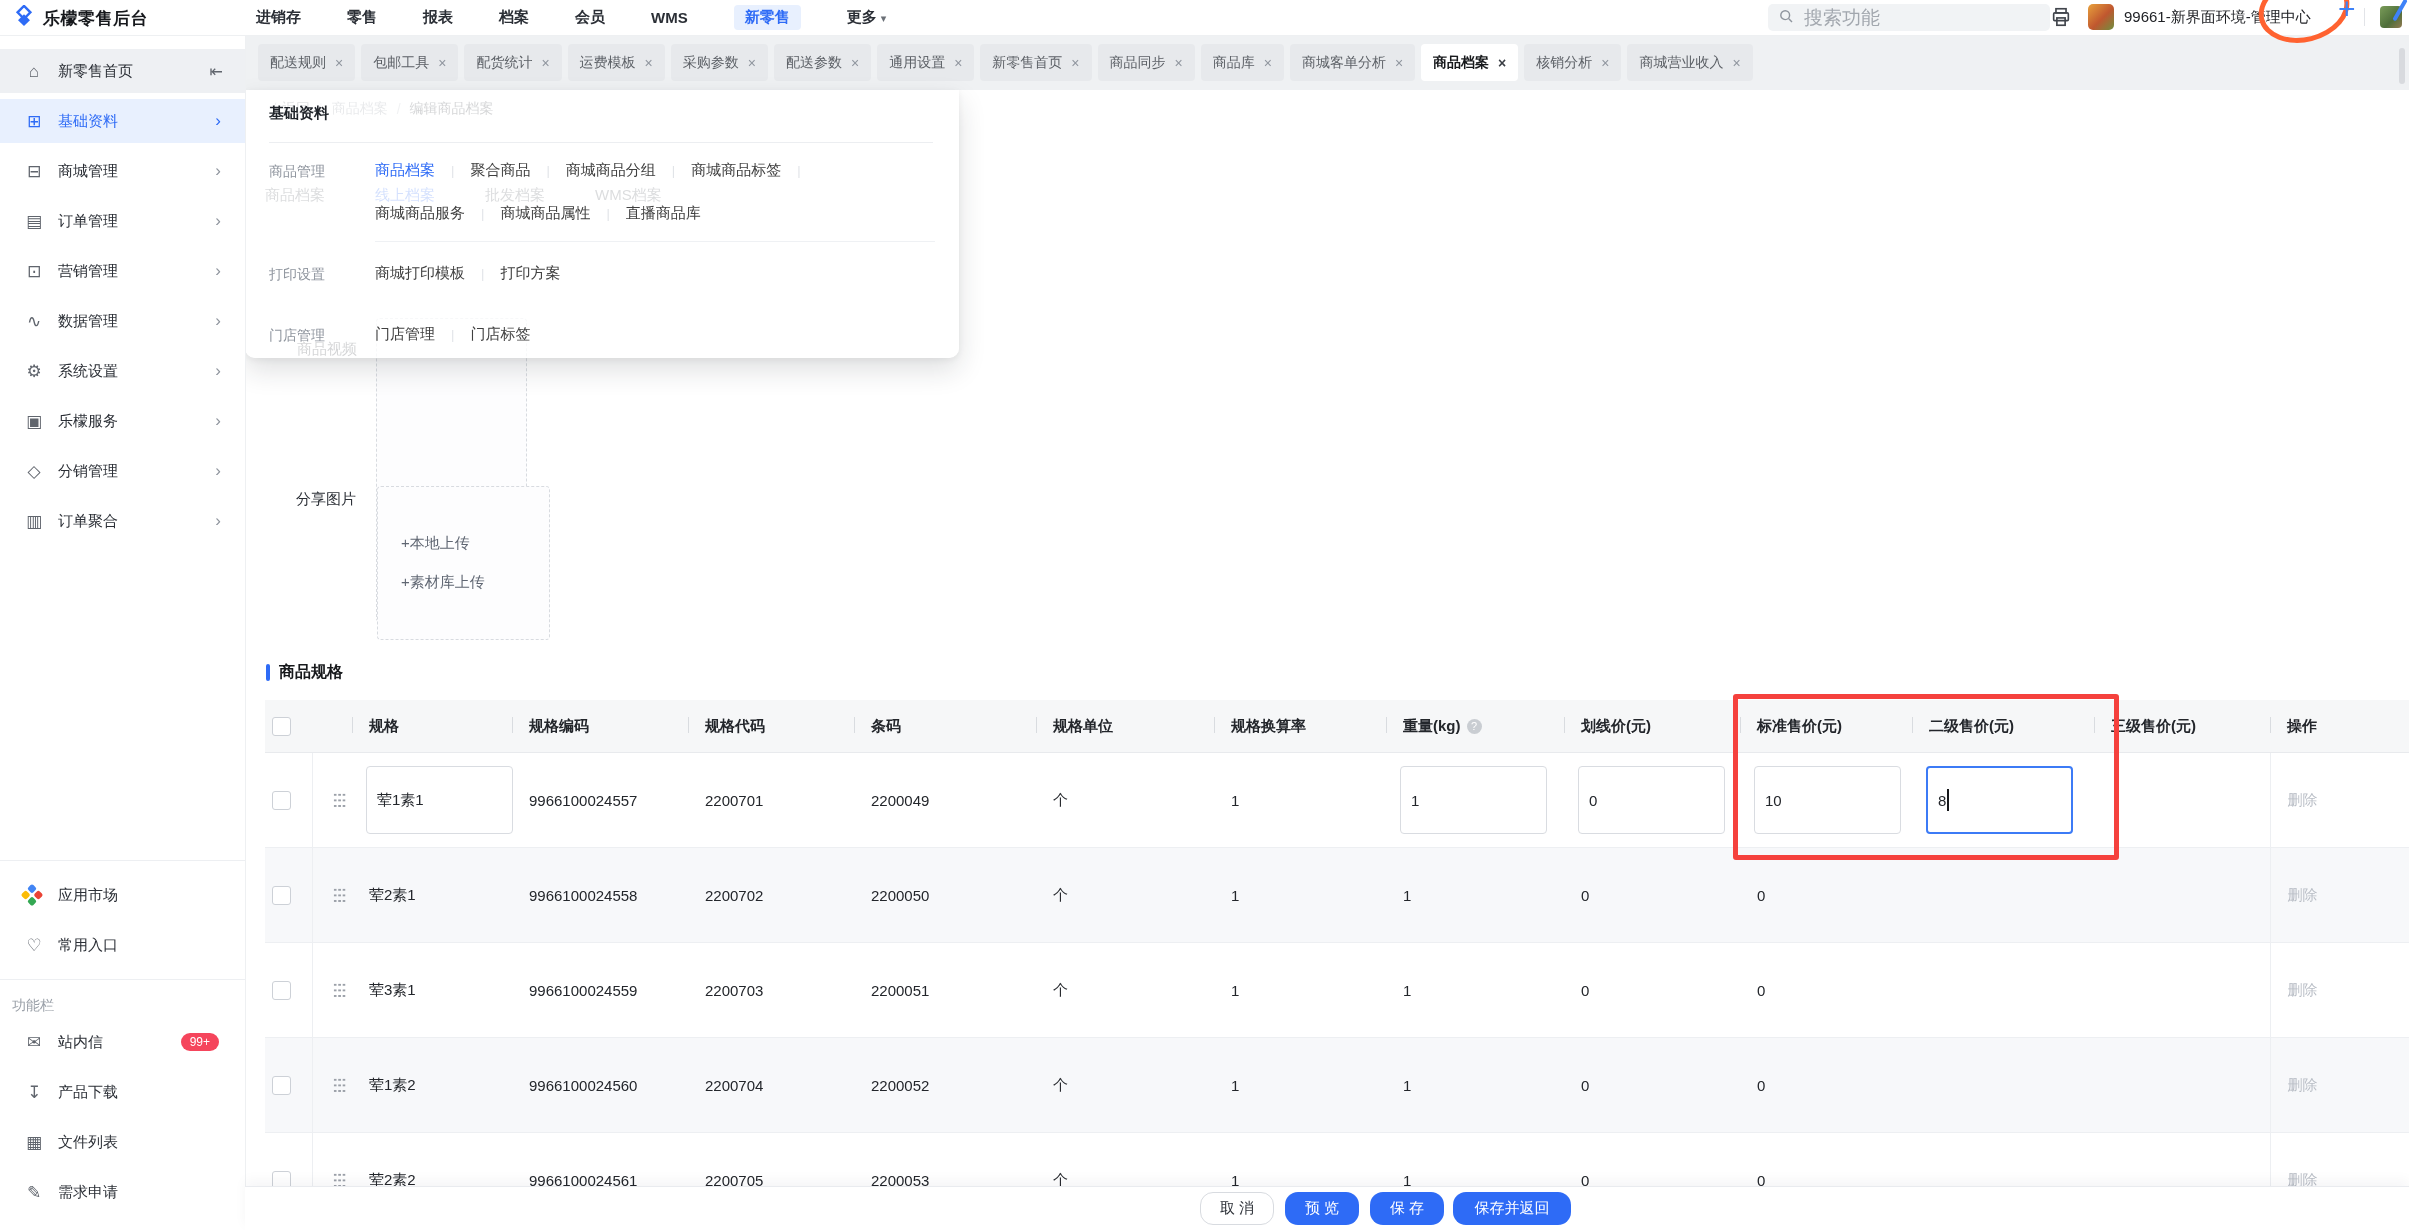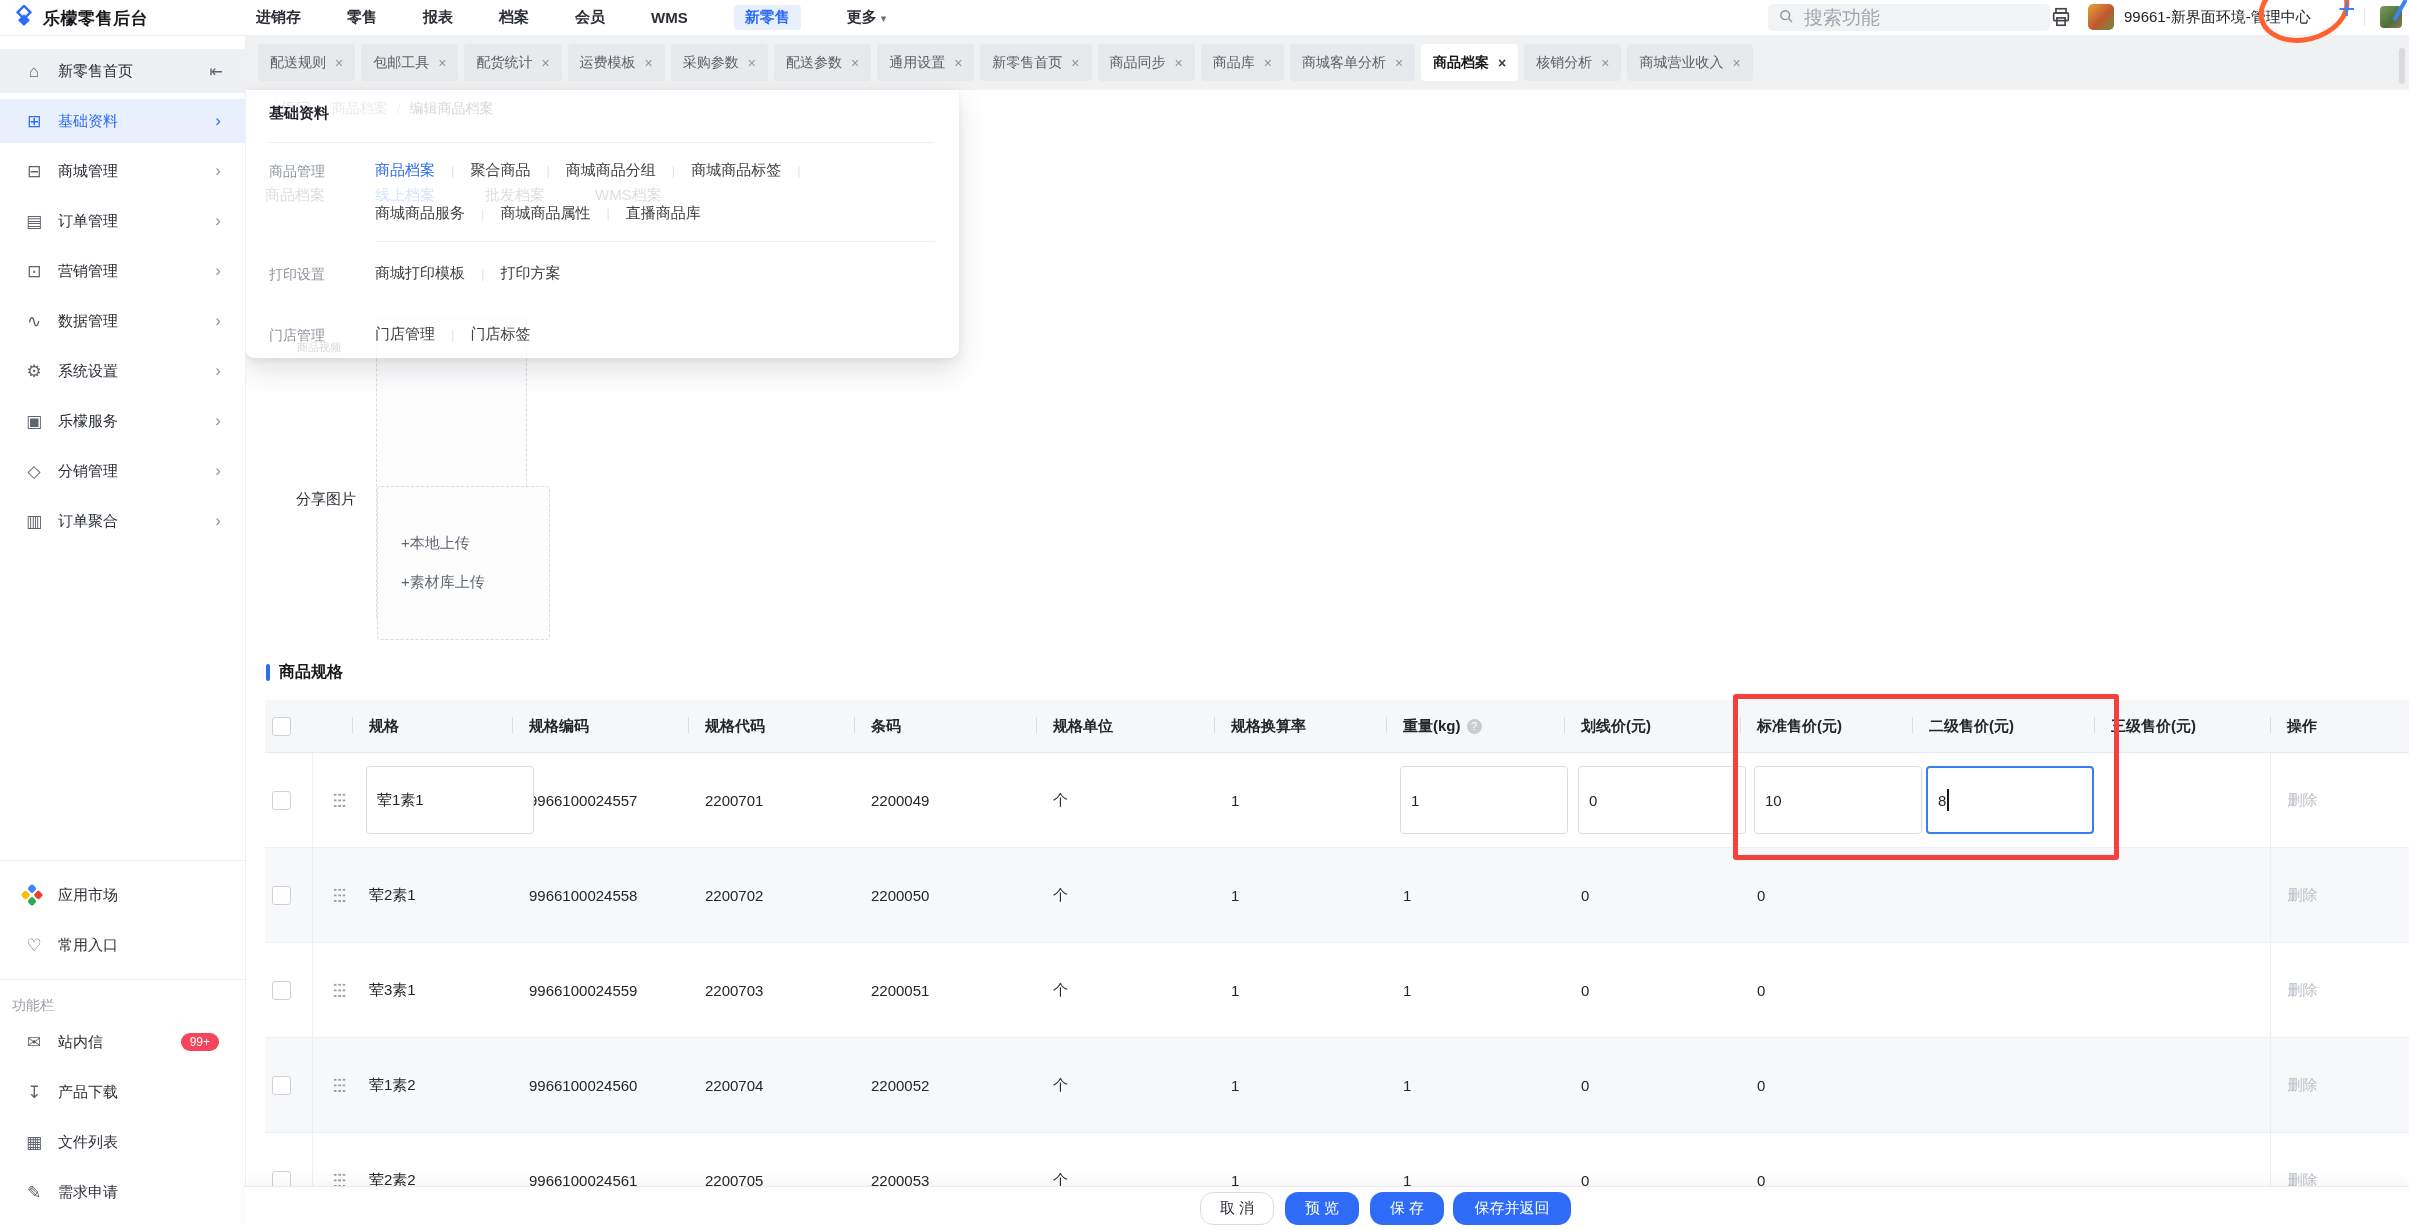--- a/index.html
+++ b/index.html
@@ -59,21 +59,21 @@
   .breadcrumb{position:absolute;left:20px;top:10px;display:flex;align-items:center;gap:9px;font-size:14px;}
   .bc-back{color:#646A73;}
   .bc-chev{margin-right:4px;font-size:13px;}
   .bc-sep{color:#DDE0E4;}
   .bc-parent{color:#8F959E;}
   .bc-slash{color:#B7BCC3;}
   .bc-current{color:#2B2F36;}
   .subtabs{position:absolute;left:20px;top:96px;display:flex;gap:50px;font-size:15px;color:#4E545C;}
   .subtab.active{color:#2E6BF6;}
   .hints{position:absolute;left:135px;top:222px;font-size:13px;color:#8F959E;line-height:25px;}
-  .video-label{position:absolute;left:52px;top:250px;font-size:11px;color:#2B2F36;}
+  .video-label{position:absolute;left:52px;top:250px;font-size:15px;color:#2B2F36;}
   .video-box{position:absolute;left:131px;top:228px;width:149px;height:250px;border:1px dashed #D8DBE0;border-radius:4px;display:flex;flex-direction:column;align-items:center;justify-content:flex-end;padding-bottom:52px;gap:7px;background:#FDFDFE;}
   .video-box .plus{font-size:20px;color:#9B9FA8;}
   .video-box .vtext{font-size:14px;color:#9B9FA8;}
   .share-label{position:absolute;left:51px;top:400px;font-size:15px;color:#2B2F36;}
   .share-box{position:absolute;left:132px;top:396px;width:148px;height:152px;border:1px dashed #D8DBE0;border-radius:4px;display:flex;flex-direction:column;justify-content:center;gap:20px;padding-left:23px;background:#FDFDFE;}
   .share-opt{font-size:15px;color:#5F6672;cursor:pointer;}
   .spec-head{position:absolute;left:21px;top:572px;display:flex;align-items:center;gap:9px;font-size:16px;font-weight:700;color:#17191C;}
   .blue-bar{width:4px;height:17px;background:#2E6BF6;border-radius:2px;}
 
   
@@ -82,21 +82,21 @@
   .spec-table th{height:50px;background:#F6F7F8;text-align:left;padding-left:17px;font-size:15px;color:#23262B;position:relative;border-bottom:1px solid #E8EAED;white-space:nowrap;overflow:hidden;font-weight:700;}
   .spec-table th.col::before{content:"";position:absolute;left:0;top:17px;width:1px;height:16px;background:#D9DCE0;}
   .spec-table td{height:92px;padding-left:17px;font-size:15px;color:#23262B;border-bottom:1px solid #EDEFF2;white-space:nowrap;background:#fff;}
   .spec-table tr.alt td{background:#F7F8FA;}
   .spec-table th.cb,.spec-table td.cb{padding-left:7px;}
   .spec-table td.cb{border-right:1px solid #EDEFF2;}
   .spec-table td.op{border-left:1px solid #EDEFF2;}
   .checkbox{width:17px;height:17px;border:1.5px solid #CDD1D7;border-radius:3px;background:#fff;}
   .drag-dots{width:13px;height:17px;margin-left:3px;background-image:radial-gradient(circle,#9BA0A8 1.2px,transparent 1.4px);background-size:4.4px 5.6px;}
   td.input-cell{padding:0 0 0 14px;overflow:visible;}
-  .cellbox{width:168px;height:68px;border:1px solid #D9DCE1;border-radius:4px;background:#fff;display:flex;align-items:center;padding:0 10px;font-size:15px;position:relative;z-index:2;box-sizing:border-box;}
+  .cellbox{width:147px;height:68px;border:1px solid #D9DCE1;border-radius:4px;background:#fff;display:flex;align-items:center;padding:0 10px;font-size:15px;position:relative;z-index:2;box-sizing:border-box;}
   .cellbox.focused{border:2px solid #3C7BF6;}
   .caret-bar{display:inline-block;width:2px;height:22px;background:#15171A;margin-left:1px;}
   .delete-link{color:#B9BEC6;cursor:pointer;}
   .help-dot{display:inline-block;width:15px;height:15px;border-radius:50%;background:#C9CDD2;color:#fff;font-size:11px;line-height:15px;text-align:center;margin-left:6px;font-weight:400;vertical-align:1px;}
   .red-box{position:absolute;left:1488px;top:604px;width:376px;height:156px;border:5px solid #F5413D;border-radius:3px;z-index:30;pointer-events:none;}
 
   
   .menu-panel{position:absolute;left:0;top:0;width:714px;height:268px;background:rgba(255,255,255,0.8);box-shadow:0 12px 28px rgba(31,35,41,.14),0 2px 6px rgba(31,35,41,.06);border-radius:0 0 10px 10px;z-index:35;}
   .panel-title{position:absolute;left:24px;top:14px;font-size:15px;font-weight:700;color:#1F2329;}
   .panel-divider{position:absolute;left:24px;top:52px;right:26px;height:1px;background:#ECEEF1;}

